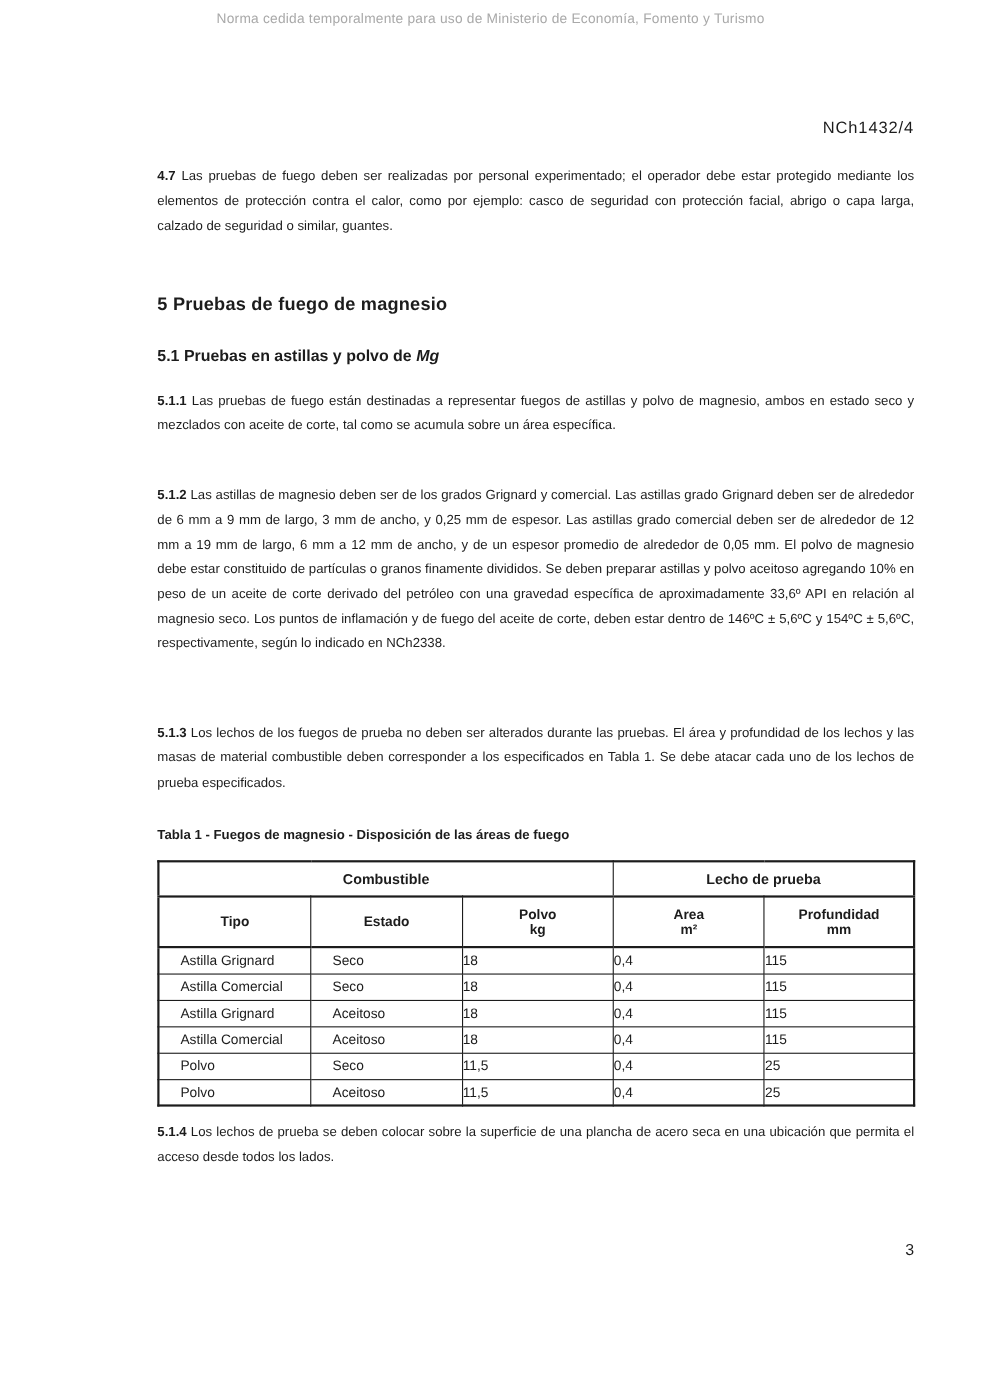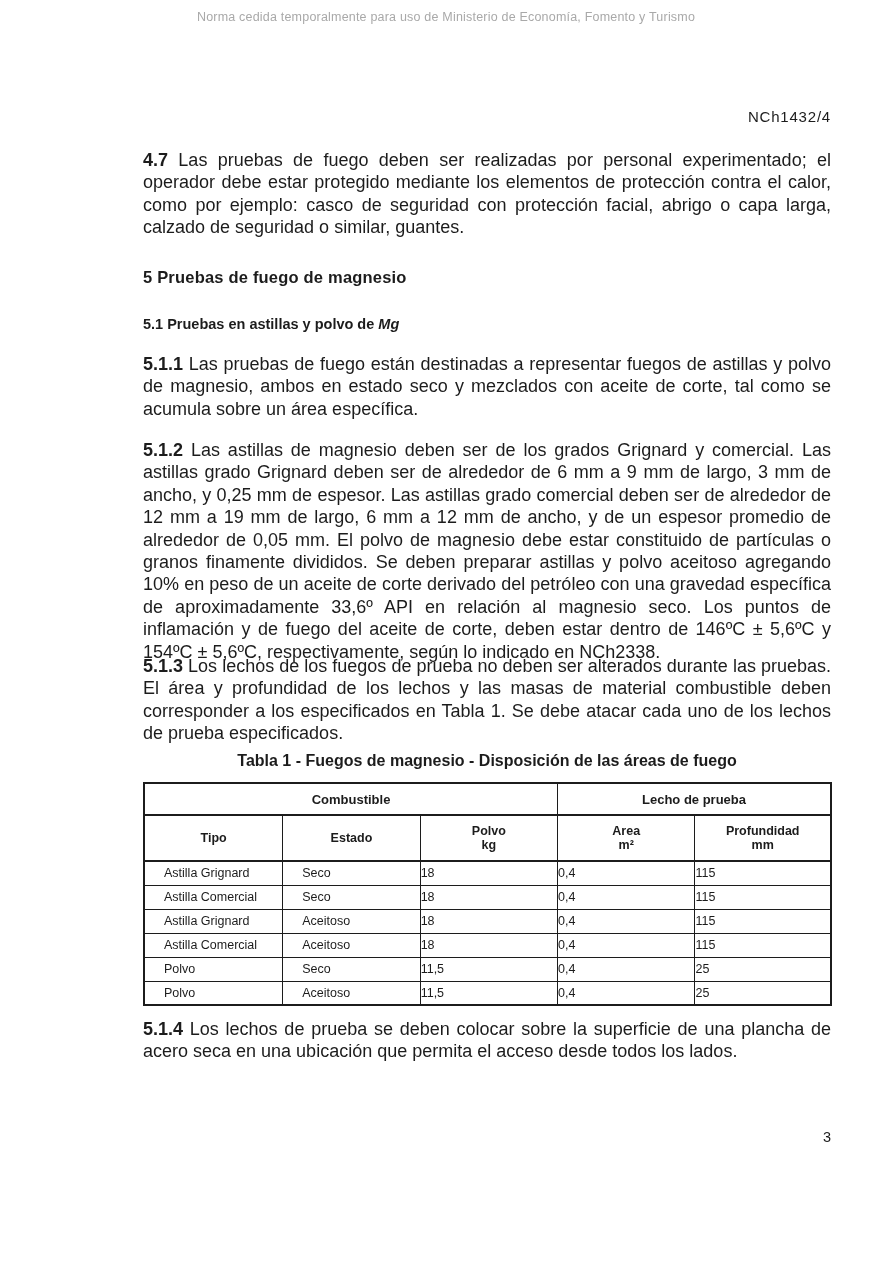--- a/index.html
+++ b/index.html
@@ -30,21 +30,21 @@
     width: 688px;
     text-align: right;
     font-size: 15px;
     letter-spacing: 0.8px;
     color: #1c1c1c;
   }
   .body-par {
     position: absolute;
     left: 143px;
     width: 688px;
-    font-size: 18px;
+    font-size: 12px;
     line-height: 22.4px;
     text-align: justify;
   }
   .parnum { font-weight: bold; }
   .h5 {
     position: absolute;
     left: 143px;
     top: 268px;
     font-size: 16.5px;
     font-weight: bold;
@@ -56,22 +56,22 @@
     top: 316px;
     font-size: 14.5px;
     font-weight: bold;
   }
   .h51 .mg { font-style: italic; }
   .caption {
     position: absolute;
     left: 143px;
     top: 752px;
     width: 688px;
-    text-align: center;
-    font-size: 16px;
+    text-align: left;
+    font-size: 12px;
     font-weight: bold;
   }
   .data-table {
     position: absolute;
     left: 143px;
     top: 782px;
     width: 689px;
     border-collapse: collapse;
     table-layout: fixed;
     font-size: 12.5px;

